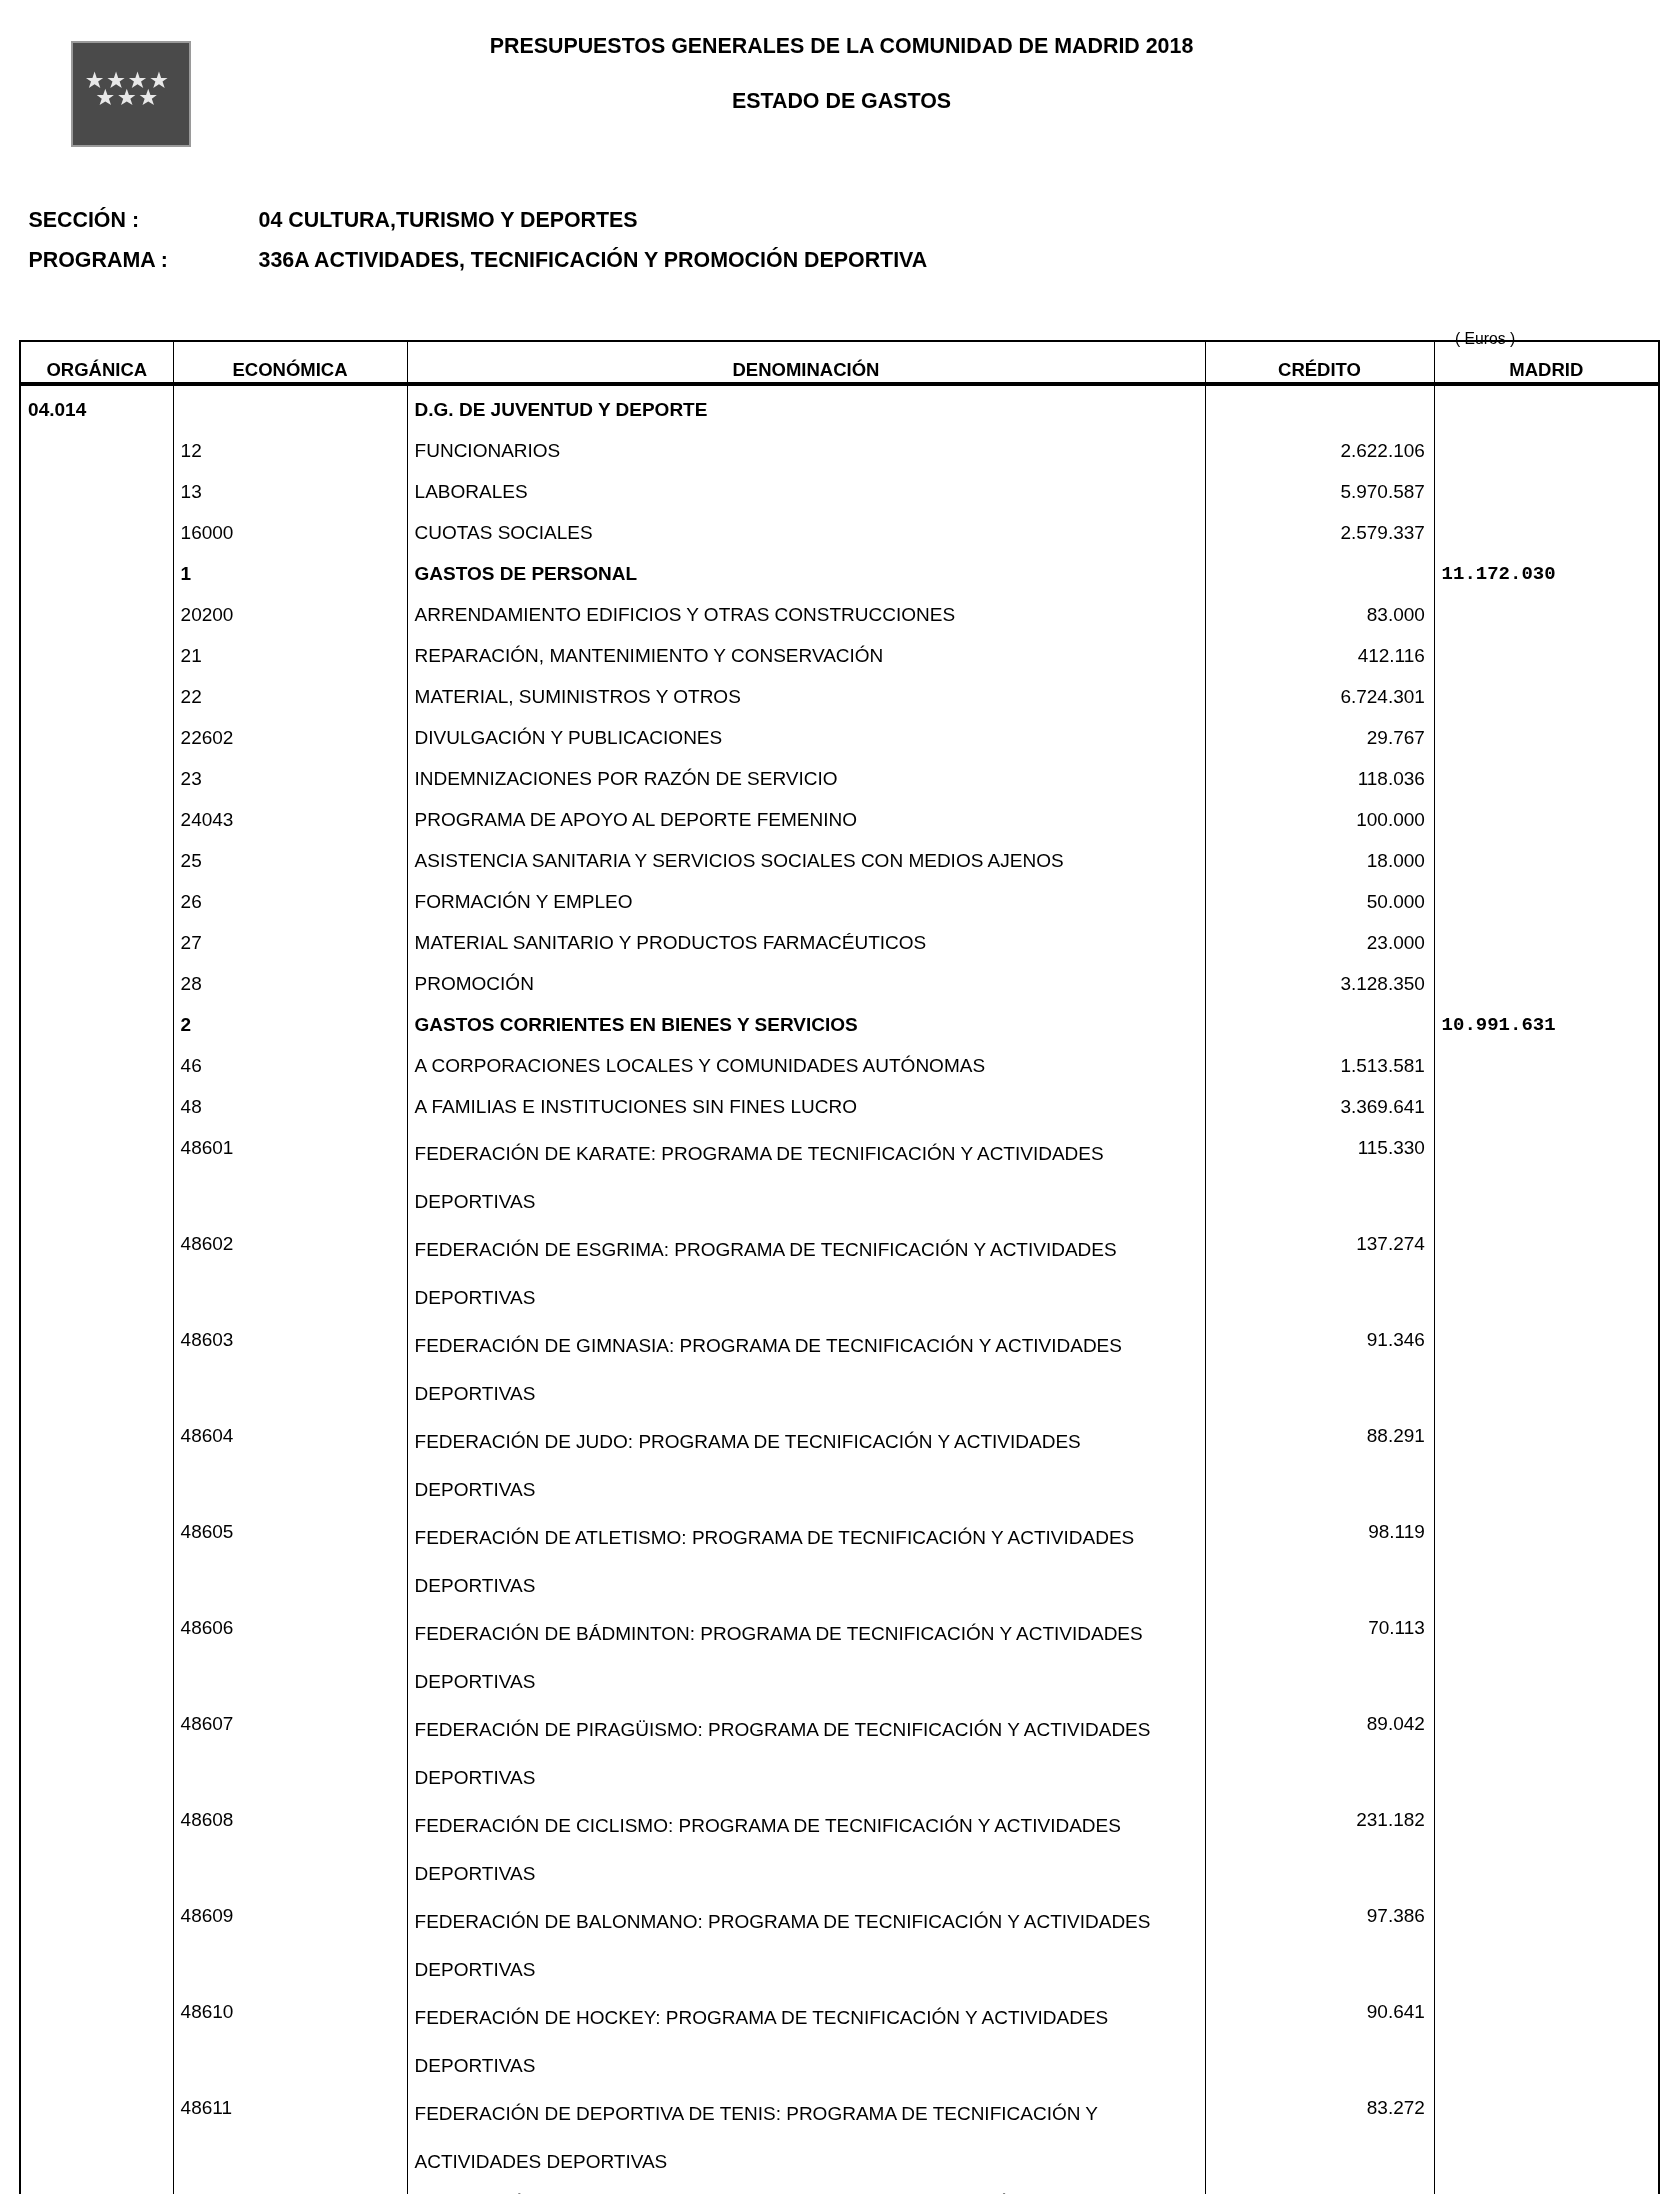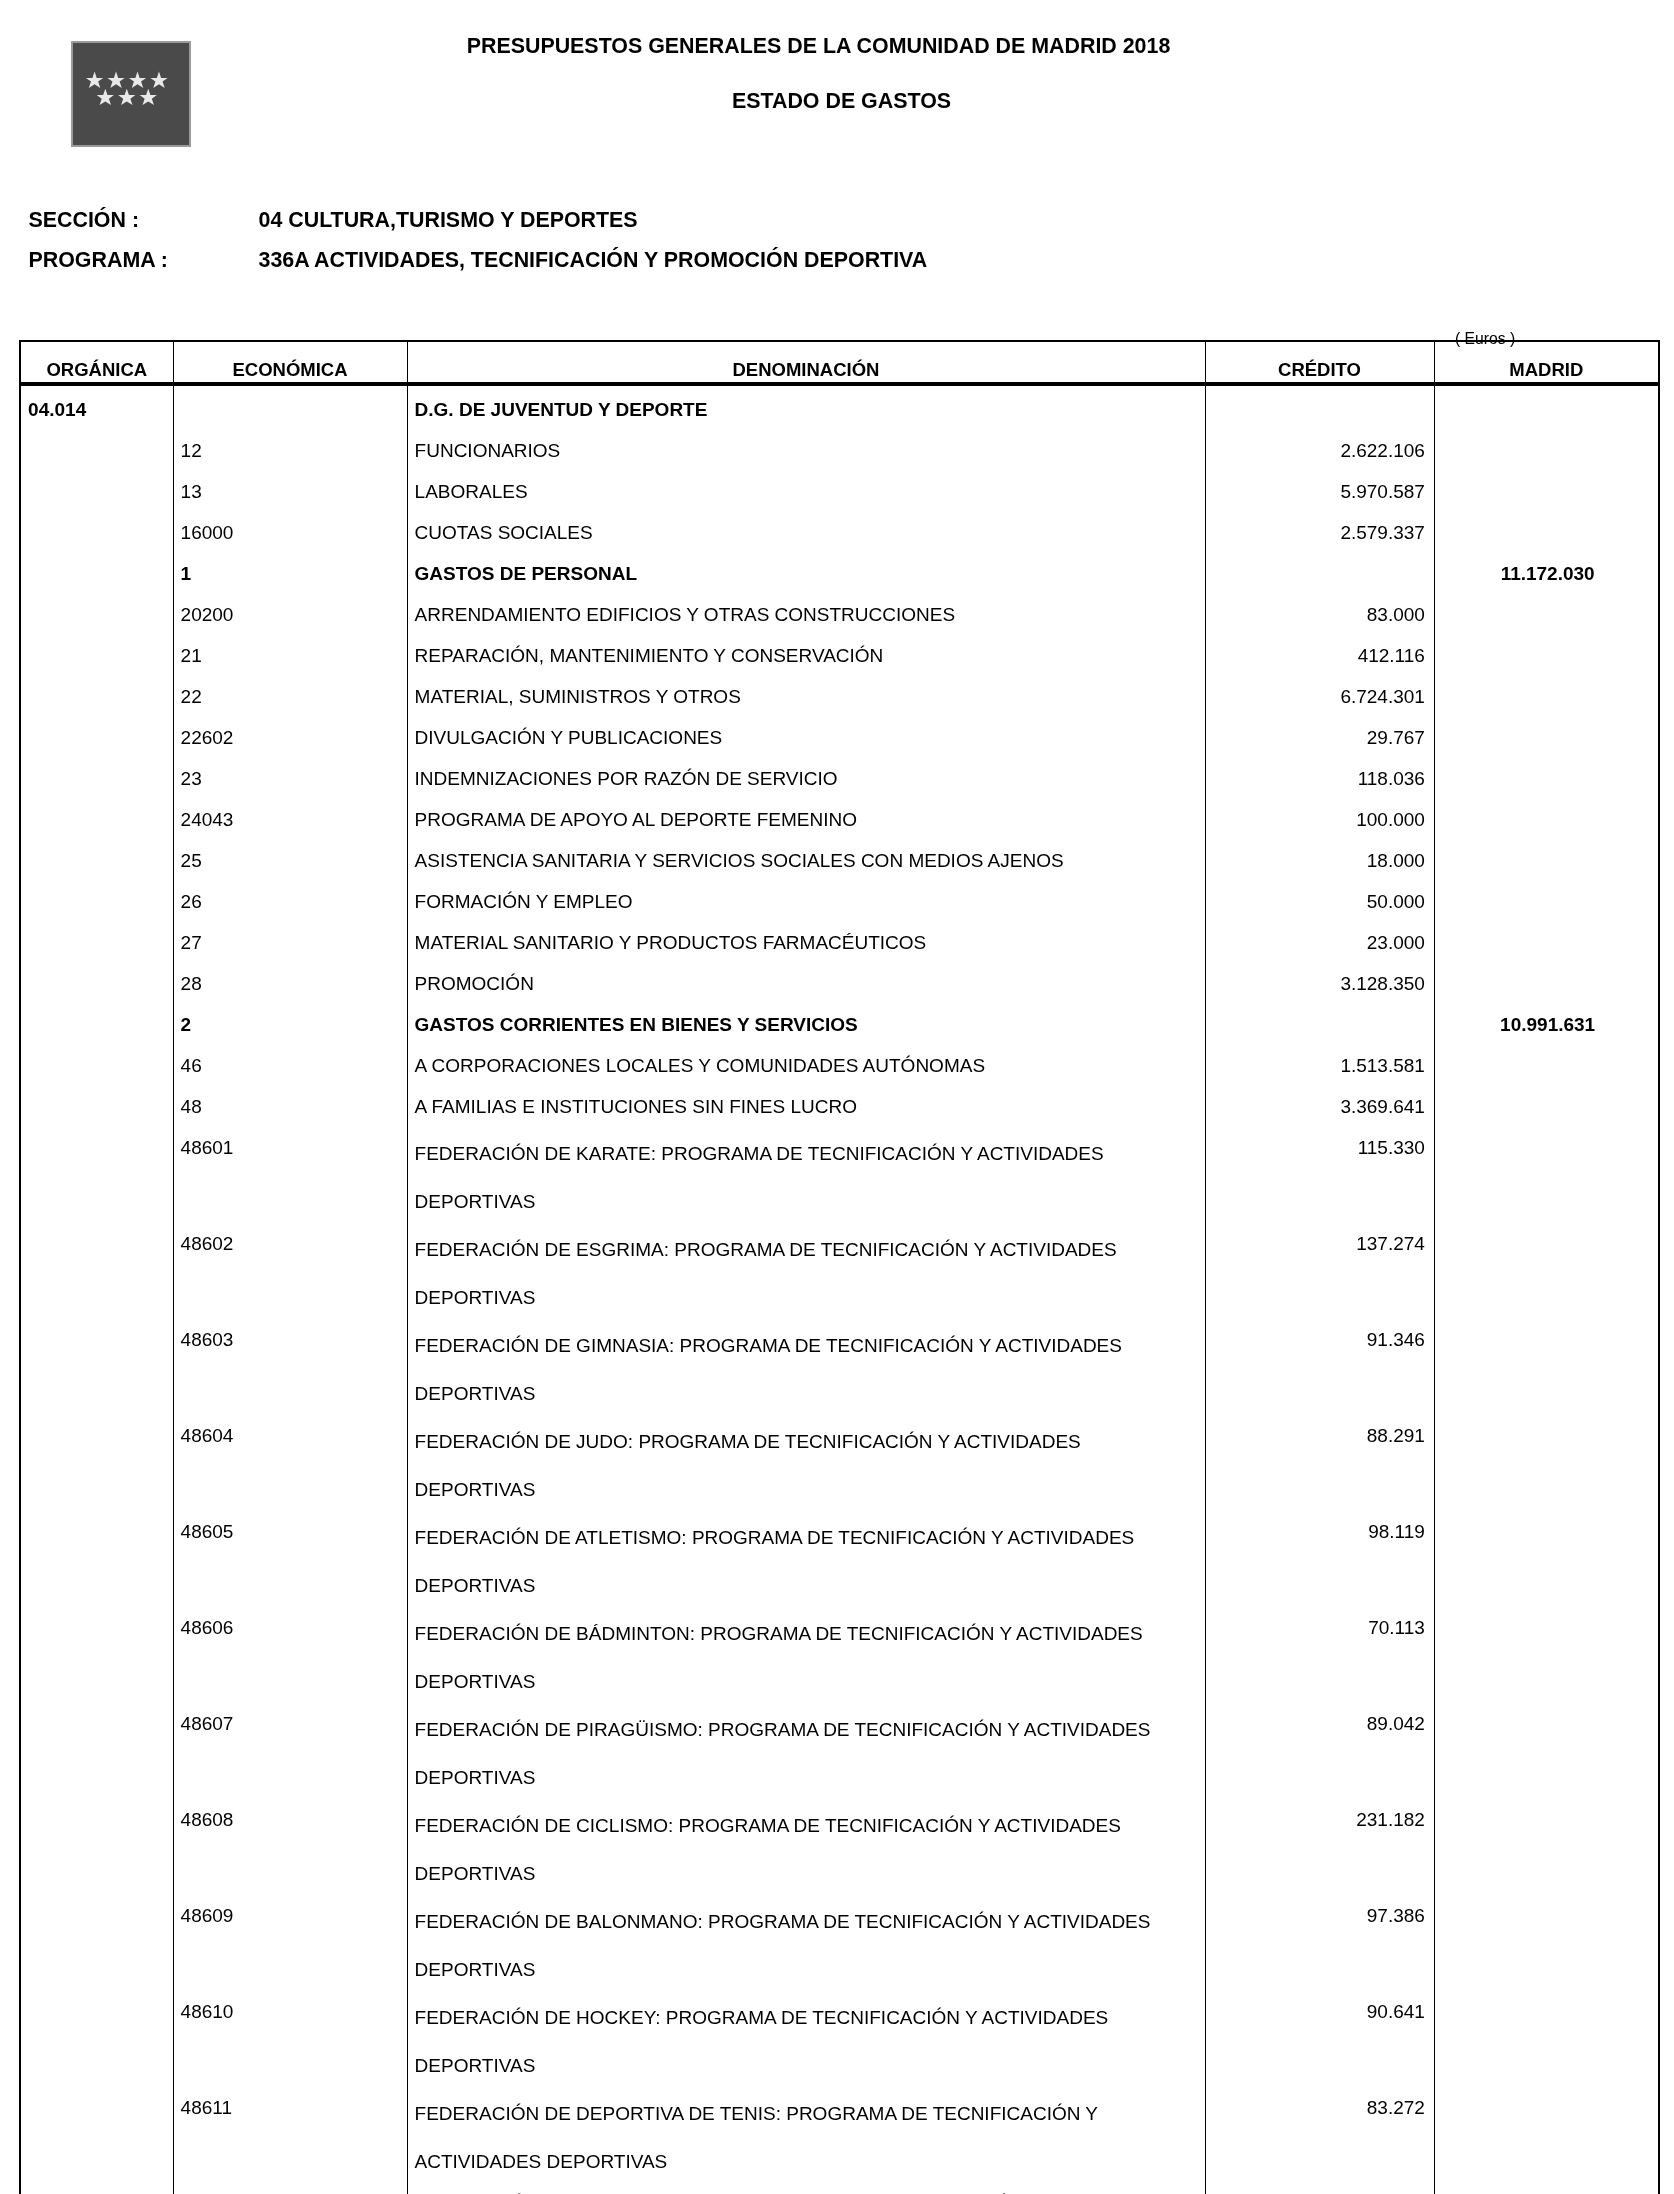--- a/index.html
+++ b/index.html
@@ -4,21 +4,21 @@
 <style>
   html, body { margin:0; padding:0; background:#ffffff; }
   body { width:1675px; height:2194px; position:relative; overflow:hidden;
          font-family:"Liberation Sans", sans-serif; color:#000; }
   .logo { position:absolute; left:71px; top:41px; width:120px; height:106px;
           background:#4a4a4a; border:2.1px solid #9a9a9a; box-sizing:border-box; }
   .logo svg { position:absolute; left:13px; top:27px; }
   .title1 { position:absolute; left:0; width:1675px; top:34px; text-align:center;
             font-weight:bold; font-size:21.4px; }
   .title1 span, .title2 span { display:inline-block; transform:translateX(0); }
-  .title1 .t { position:absolute; left:426px; width:785px; text-align:center; }
+  .title1 .t { position:absolute; left:449px; width:785px; text-align:center; }
   .title2 { position:absolute; left:449px; width:785px; top:73px; text-align:center;
             font-weight:bold; font-size:21.4px;margin-top:16px; }
   .meta { position:absolute; left:28.5px; font-weight:bold; font-size:21.4px; }
   .meta .lbl { position:absolute; left:0; white-space:nowrap; }
   .meta .val { position:absolute; left:184px; white-space:nowrap;margin-left:46px; }
   .euros { position:absolute; left:1455px; top:330px; font-size:15.7px; }
   table.budget { position:absolute; left:19px; top:340px; width:1638px;
                  border-collapse:collapse; table-layout:fixed;
                  border:2.9px solid #000; }
   table.budget col.c1 { width:153px; }
@@ -26,21 +26,21 @@
   table.budget col.c3 { width:798px; }
   table.budget col.c4 { width:229px; }
   table.budget col.c5 { width:225px; }
   th { font-size:18.5px; font-weight:bold; height:39px; vertical-align:bottom;
        padding:0 0 1.4px 0; border-left:1.4px solid #000; border-right:1.4px solid #000;
        border-bottom:4.3px solid #000; text-align:center; }
   td { font-size:19px; vertical-align:top; padding:0 7.1px; line-height:36px;
        border-left:1.4px solid #000; border-right:1.4px solid #000; }
   tbody tr td { height:41px; }
   td.num { text-align:right; padding-right:8.6px; }
-  td.tot { text-align:center; padding-right:4.3px; font-weight:bold; }
+  td.tot { text-align:left; padding-right:4.3px; font-weight:bold;font-family:Liberation Mono, monospace; }
   tr.bold td { font-weight:bold; }
   tr.wrap td.den { line-height:48px; }
   tr.wrap td { height:76px; }
   tr.first td { padding-top:5.7px; }
   tr.filler td { height:43px; }
 </style>
 </head>
 <body>
 
 <div class="logo">

